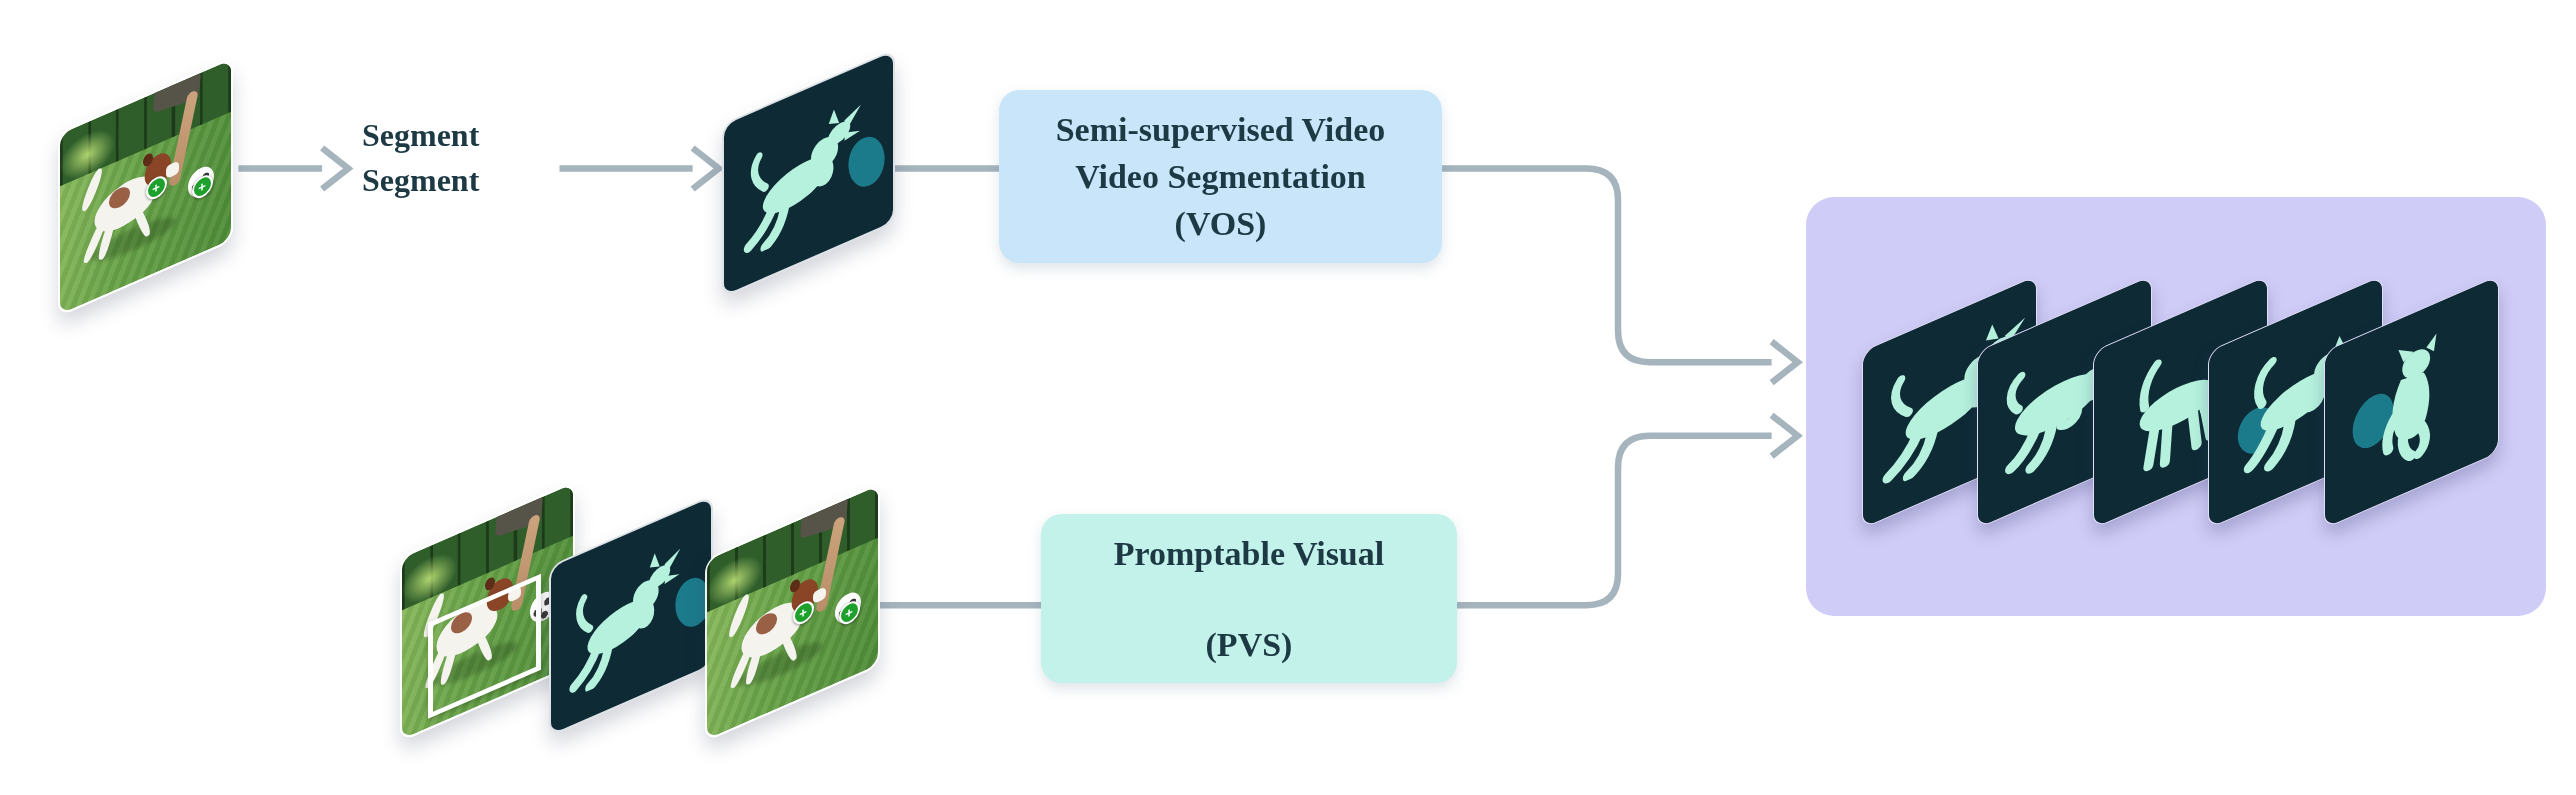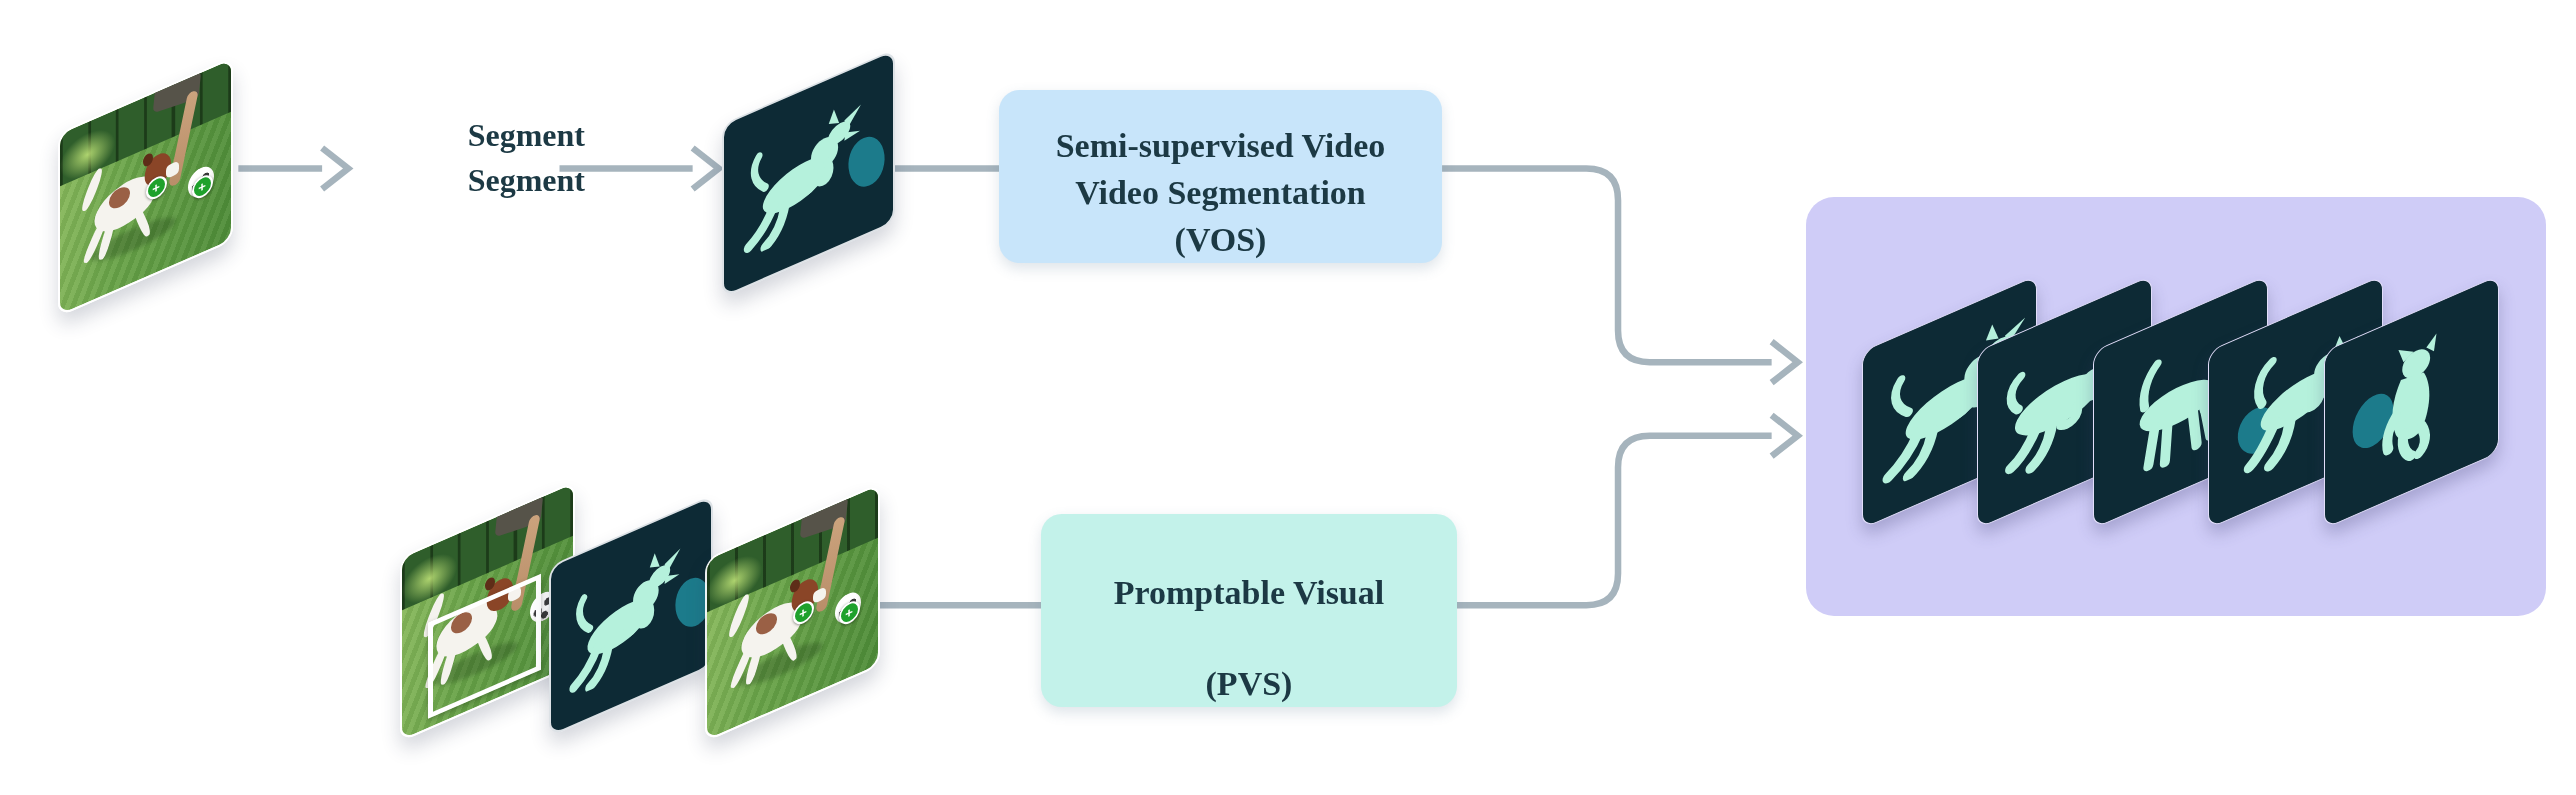--- a/index.html
+++ b/index.html
@@ -77,28 +77,28 @@
 
   .mask-ball{position:absolute;left:74%;top:43%;width:21%;height:30%;background:var(--teal);
     border-radius:50%;transform:rotate(-14deg);}
   .dogsvg{position:absolute;left:7%;top:18%;width:74%;height:66%;}
   .frame .dogsvg{left:6%;top:16%;width:88%;height:68%;}
   .dog path{stroke:var(--mint);fill:none;stroke-linecap:round;}
   .dog .solid{fill:var(--mint);stroke:none;}
   .dog .teal{fill:var(--teal);stroke:none;}
 
   
-  .sa-label{position:absolute;left:362px;top:113px;width:223px;text-align:right;z-index:2;
+  .sa-label{position:absolute;left:362px;top:113px;width:223px;text-align:left;z-index:2;
     color:var(--text);font-weight:bold;font-size:32px;line-height:45px;}
   .pbox{position:absolute;border-radius:20.5px;display:flex;flex-direction:column;
-    justify-content:flex-end;text-align:center;color:var(--text);font-weight:bold;z-index:2;
+    justify-content:center;text-align:center;color:var(--text);font-weight:bold;z-index:2;
     box-shadow:0 5.6px 13px rgba(80,110,140,.18);}
   .pbox div{font-size:34px;line-height:47px;}
   .vos{left:999px;top:90px;width:443px;height:173px;background:var(--vos-fill);}
-  .pvs{left:1041px;top:514px;width:416px;height:193px;background:var(--pvs-fill);gap:44px;}
+  .pvs{left:1041px;top:514px;width:416px;height:169px;background:var(--pvs-fill);gap:44px;}
   .purple{position:absolute;left:1806px;top:197px;width:740px;height:419px;border-radius:28px;
     background:var(--purple-fill);z-index:2;}
 </style>
 </head>
 <body>
 
 <div class="canvas">
 
   <svg class="connectors" width="2576" height="796" viewBox="0 0 2767 855">
     <path d="M256 181 H346"></path>

